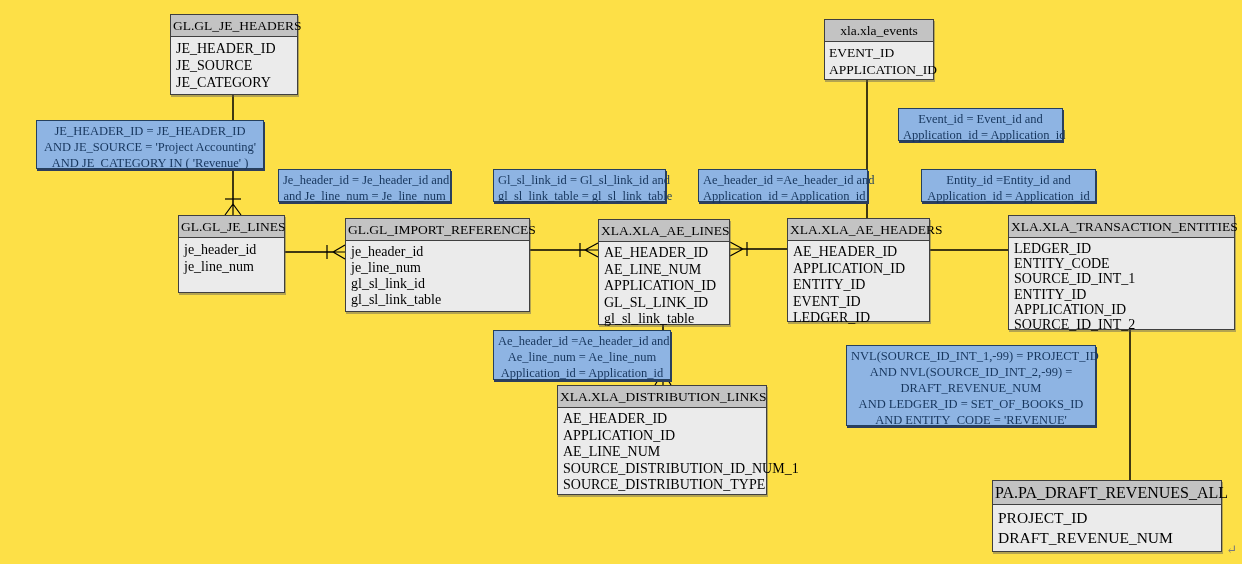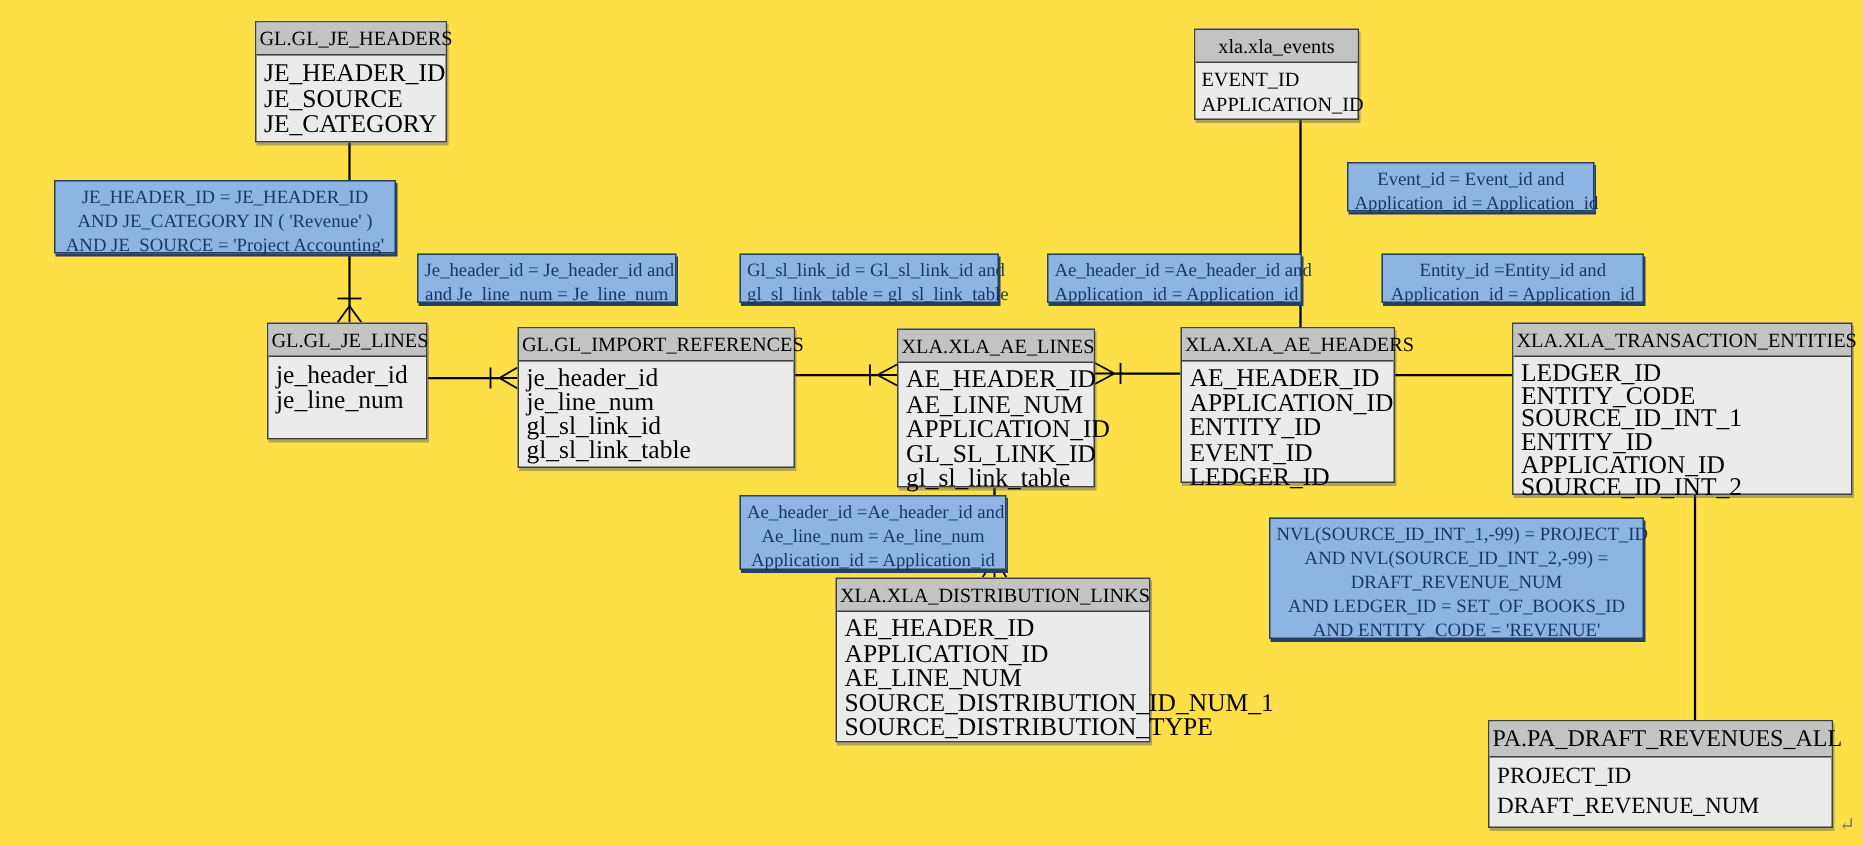--- a/index.html
+++ b/index.html
@@ -11,21 +11,21 @@
   .tbl{
     position:absolute;border:1px solid #3f3f3f;background:#ebebeb;
     box-shadow:1px 2px 0 rgba(90,90,90,.45);
     display:flex;flex-direction:column;box-sizing:border-box;z-index:2;
   }
   .tbl-h{
     background:#c3c3c3;border-bottom:1px solid #3f3f3f;
     font-size:13.5px;color:#000;text-align:center;
     padding:3px 2px 2px 2px;white-space:nowrap;flex:0 0 auto;
   }
-  .tbl-b{padding:3px 5px 2px 5px;font-size:17px;line-height:17px;color:#000;flex:1 1 auto;}
+  .tbl-b{padding:3px 5px 2px 5px;font-size:14px;line-height:17px;color:#000;flex:1 1 auto;}
   .fld{white-space:nowrap;}
   .note{
     position:absolute;background:#8eb4e3;border:1px solid #25405e;
     box-shadow:1px 2px 0 #2c3e5e;
     color:#17365d;font-size:12.5px;line-height:16px;text-align:center;
     padding:2px 4px;box-sizing:border-box;z-index:3;white-space:nowrap;margin-left:21px;
   }
   .pmark{position:absolute;left:1226px;top:542px;font-size:13px;color:#7a7a7a;z-index:2;}
 </style>
 </head>
@@ -122,21 +122,21 @@
     <div class="tbl-h">XLA.XLA_AE_HEADERS</div>
     <div class="tbl-b" style="line-height:16.5px;">
       <div class="fld">AE_HEADER_ID</div>
       <div class="fld">APPLICATION_ID</div>
       <div class="fld">ENTITY_ID</div>
       <div class="fld">EVENT_ID</div>
       <div class="fld">LEDGER_ID</div>
     </div>
   </div>
 
-  <div class="tbl" style="left:796px;top:19px;width:110px;height:61px;">
+  <div class="tbl" style="left:824px;top:19px;width:110px;height:61px;">
     <div class="tbl-h">xla.xla_events</div>
     <div class="tbl-b" style="font-size:13.5px;line-height:16.5px;padding-left:4px;">
       <div class="fld">EVENT_ID</div>
       <div class="fld">APPLICATION_ID</div>
     </div>
   </div>
 
   <div class="tbl" style="left:1008px;top:215px;width:227px;height:115px;">
     <div class="tbl-h">XLA.XLA_TRANSACTION_ENTITIES</div>
     <div class="tbl-b" style="line-height:15.2px;">
@@ -163,22 +163,22 @@
   <div class="tbl" style="left:992px;top:480px;width:230px;height:72px;">
     <div class="tbl-h" style="font-size:16px;">PA.PA_DRAFT_REVENUES_ALL</div>
     <div class="tbl-b" style="font-size:15.5px;line-height:20px;">
       <div class="fld">PROJECT_ID</div>
       <div class="fld">DRAFT_REVENUE_NUM</div>
     </div>
   </div>
 
   <div class="note" style="left:15px;top:120px;width:228px;height:49px;">
     <div>JE_HEADER_ID = JE_HEADER_ID</div>
+    <div>AND JE_SOURCE = 'Project Accounting'</div>
     <div>AND JE_CATEGORY IN ( 'Revenue' )</div>
-    <div>AND JE_SOURCE = 'Project Accounting'</div>
   </div>
 
   <div class="note" style="left:257px;top:169px;width:173px;height:33px;">
     <div>Je_header_id = Je_header_id and</div>
     <div>and Je_line_num =  Je_line_num</div>
   </div>
 
   <div class="note" style="left:472px;top:169px;width:173px;height:33px;">
     <div>Gl_sl_link_id = Gl_sl_link_id and</div>
     <div>gl_sl_link_table = gl_sl_link_table</div>

